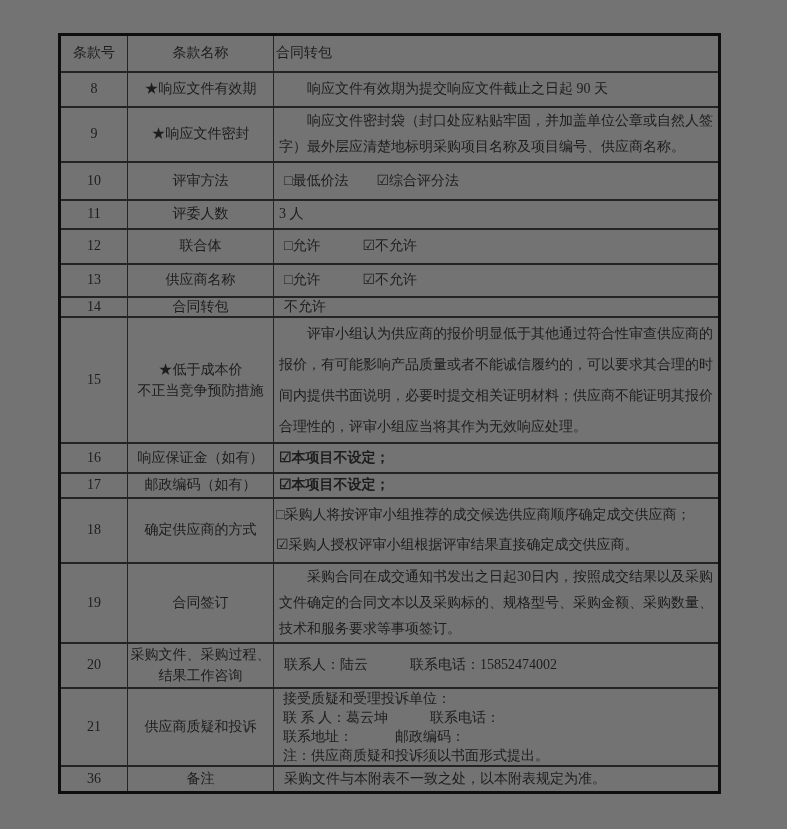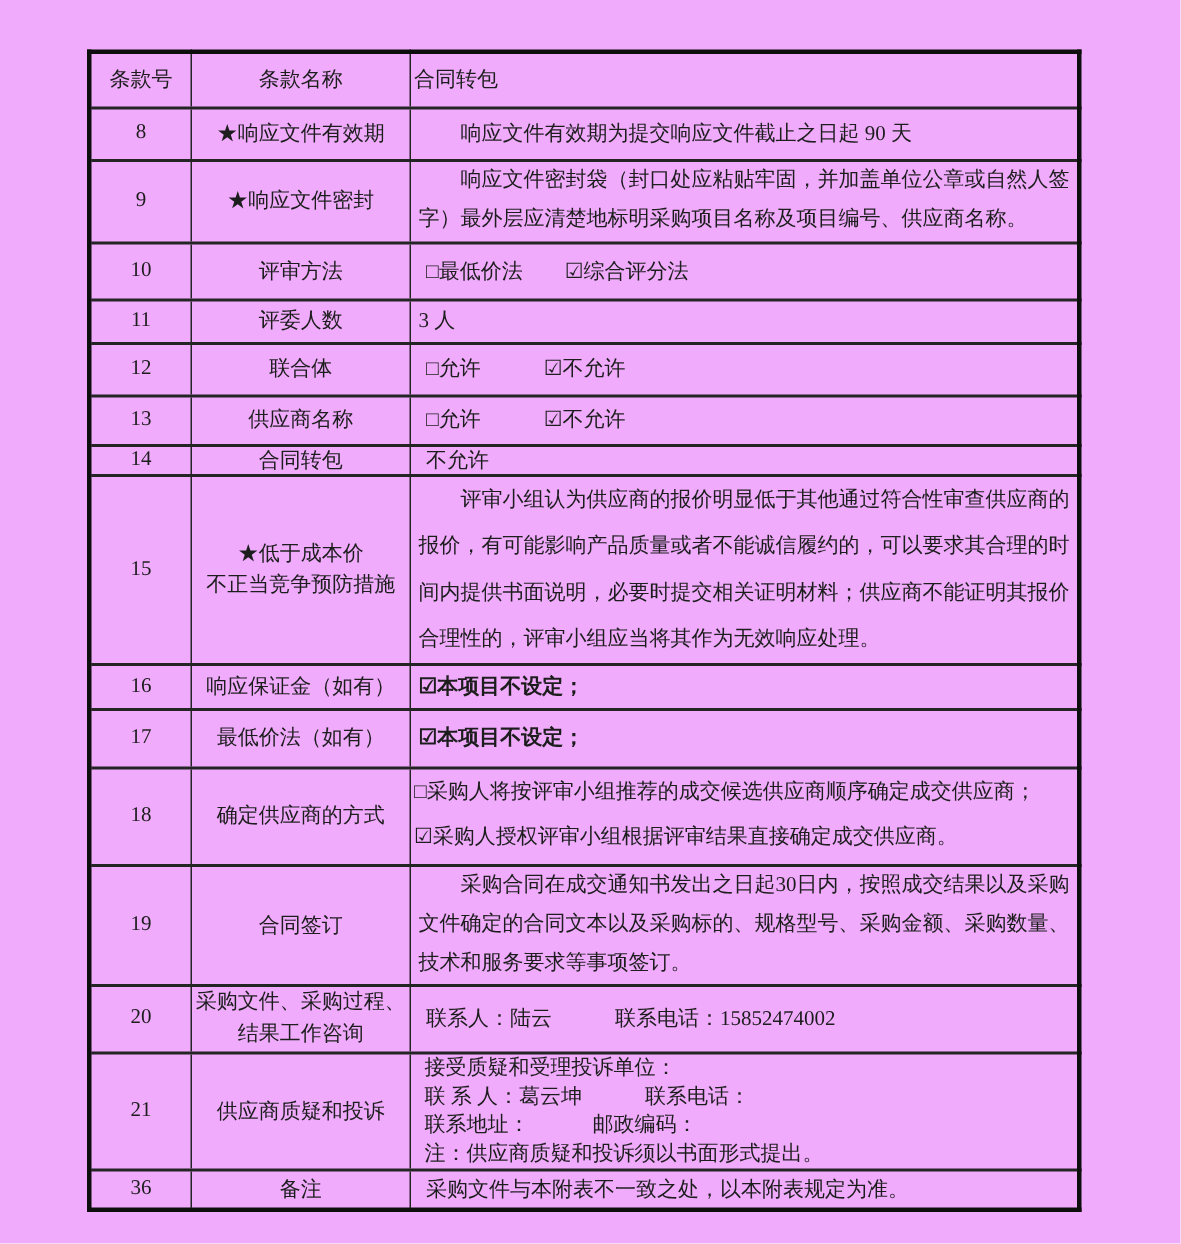--- a/index.html
+++ b/index.html
@@ -1,20 +1,20 @@
 <!DOCTYPE html>
 <html><head>
 <meta charset="utf-8">
 <style>
   html, body { margin: 0; padding: 0; background: #ffffff; }
   .page {
     position: relative;
     width: 787px;
     height: 829px;
-    background: #f0abfc;
+    background: #737373;
     font-family: "Liberation Serif", "DejaVu Serif", serif;
     color: #1d1d1d;
     overflow: hidden;
   }
   table.clauses {
     position: absolute;
     left: 58px;
     top: 33px;
     width: 660px;
     table-layout: fixed;
@@ -45,21 +45,21 @@
   tr.hdr { height: 37px; }
   tr.r8  { height: 35px; }
   tr.r9  { height: 55px; }
   tr.r10 { height: 38px; }
   tr.r11 { height: 29px; }
   tr.r12 { height: 35px; }
   tr.r13 { height: 33px; }
   tr.r14 { height: 16px; }
   tr.r15 { height: 126px; }
   tr.r16 { height: 30px; }
-  tr.r17 { height: 39px; }
+  tr.r17 { height: 25px; }
   tr.r18 { height: 65px; }
   tr.r19 { height: 80px; }
   tr.r20 { height: 45px; }
   tr.r21 { height: 76px; }
   tr.r22 { height: 27px; }
 </style>
 </head>
 <body>
 
 <div class="page">
@@ -126,21 +126,21 @@
       </tr>
 
       <tr class="r16">
         <td class="c1">16</td>
         <td class="c2">响应保证金（如有）</td>
         <td class="c3 bold">☑本项目不设定；</td>
       </tr>
 
       <tr class="r17">
         <td class="c1">17</td>
-        <td class="c2">最低价法（如有）</td>
+        <td class="c2">邮政编码（如有）</td>
         <td class="c3 bold">☑本项目不设定；</td>
       </tr>
 
       <tr class="r18">
         <td class="c1">18</td>
         <td class="c2">确定供应商的方式</td>
         <td class="c3 pre lh30" style="padding-left:2px">□采购人将按评审小组推荐的成交候选供应商顺序确定成交供应商；
 ☑采购人授权评审小组根据评审结果直接确定成交供应商。</td>
       </tr>
 

